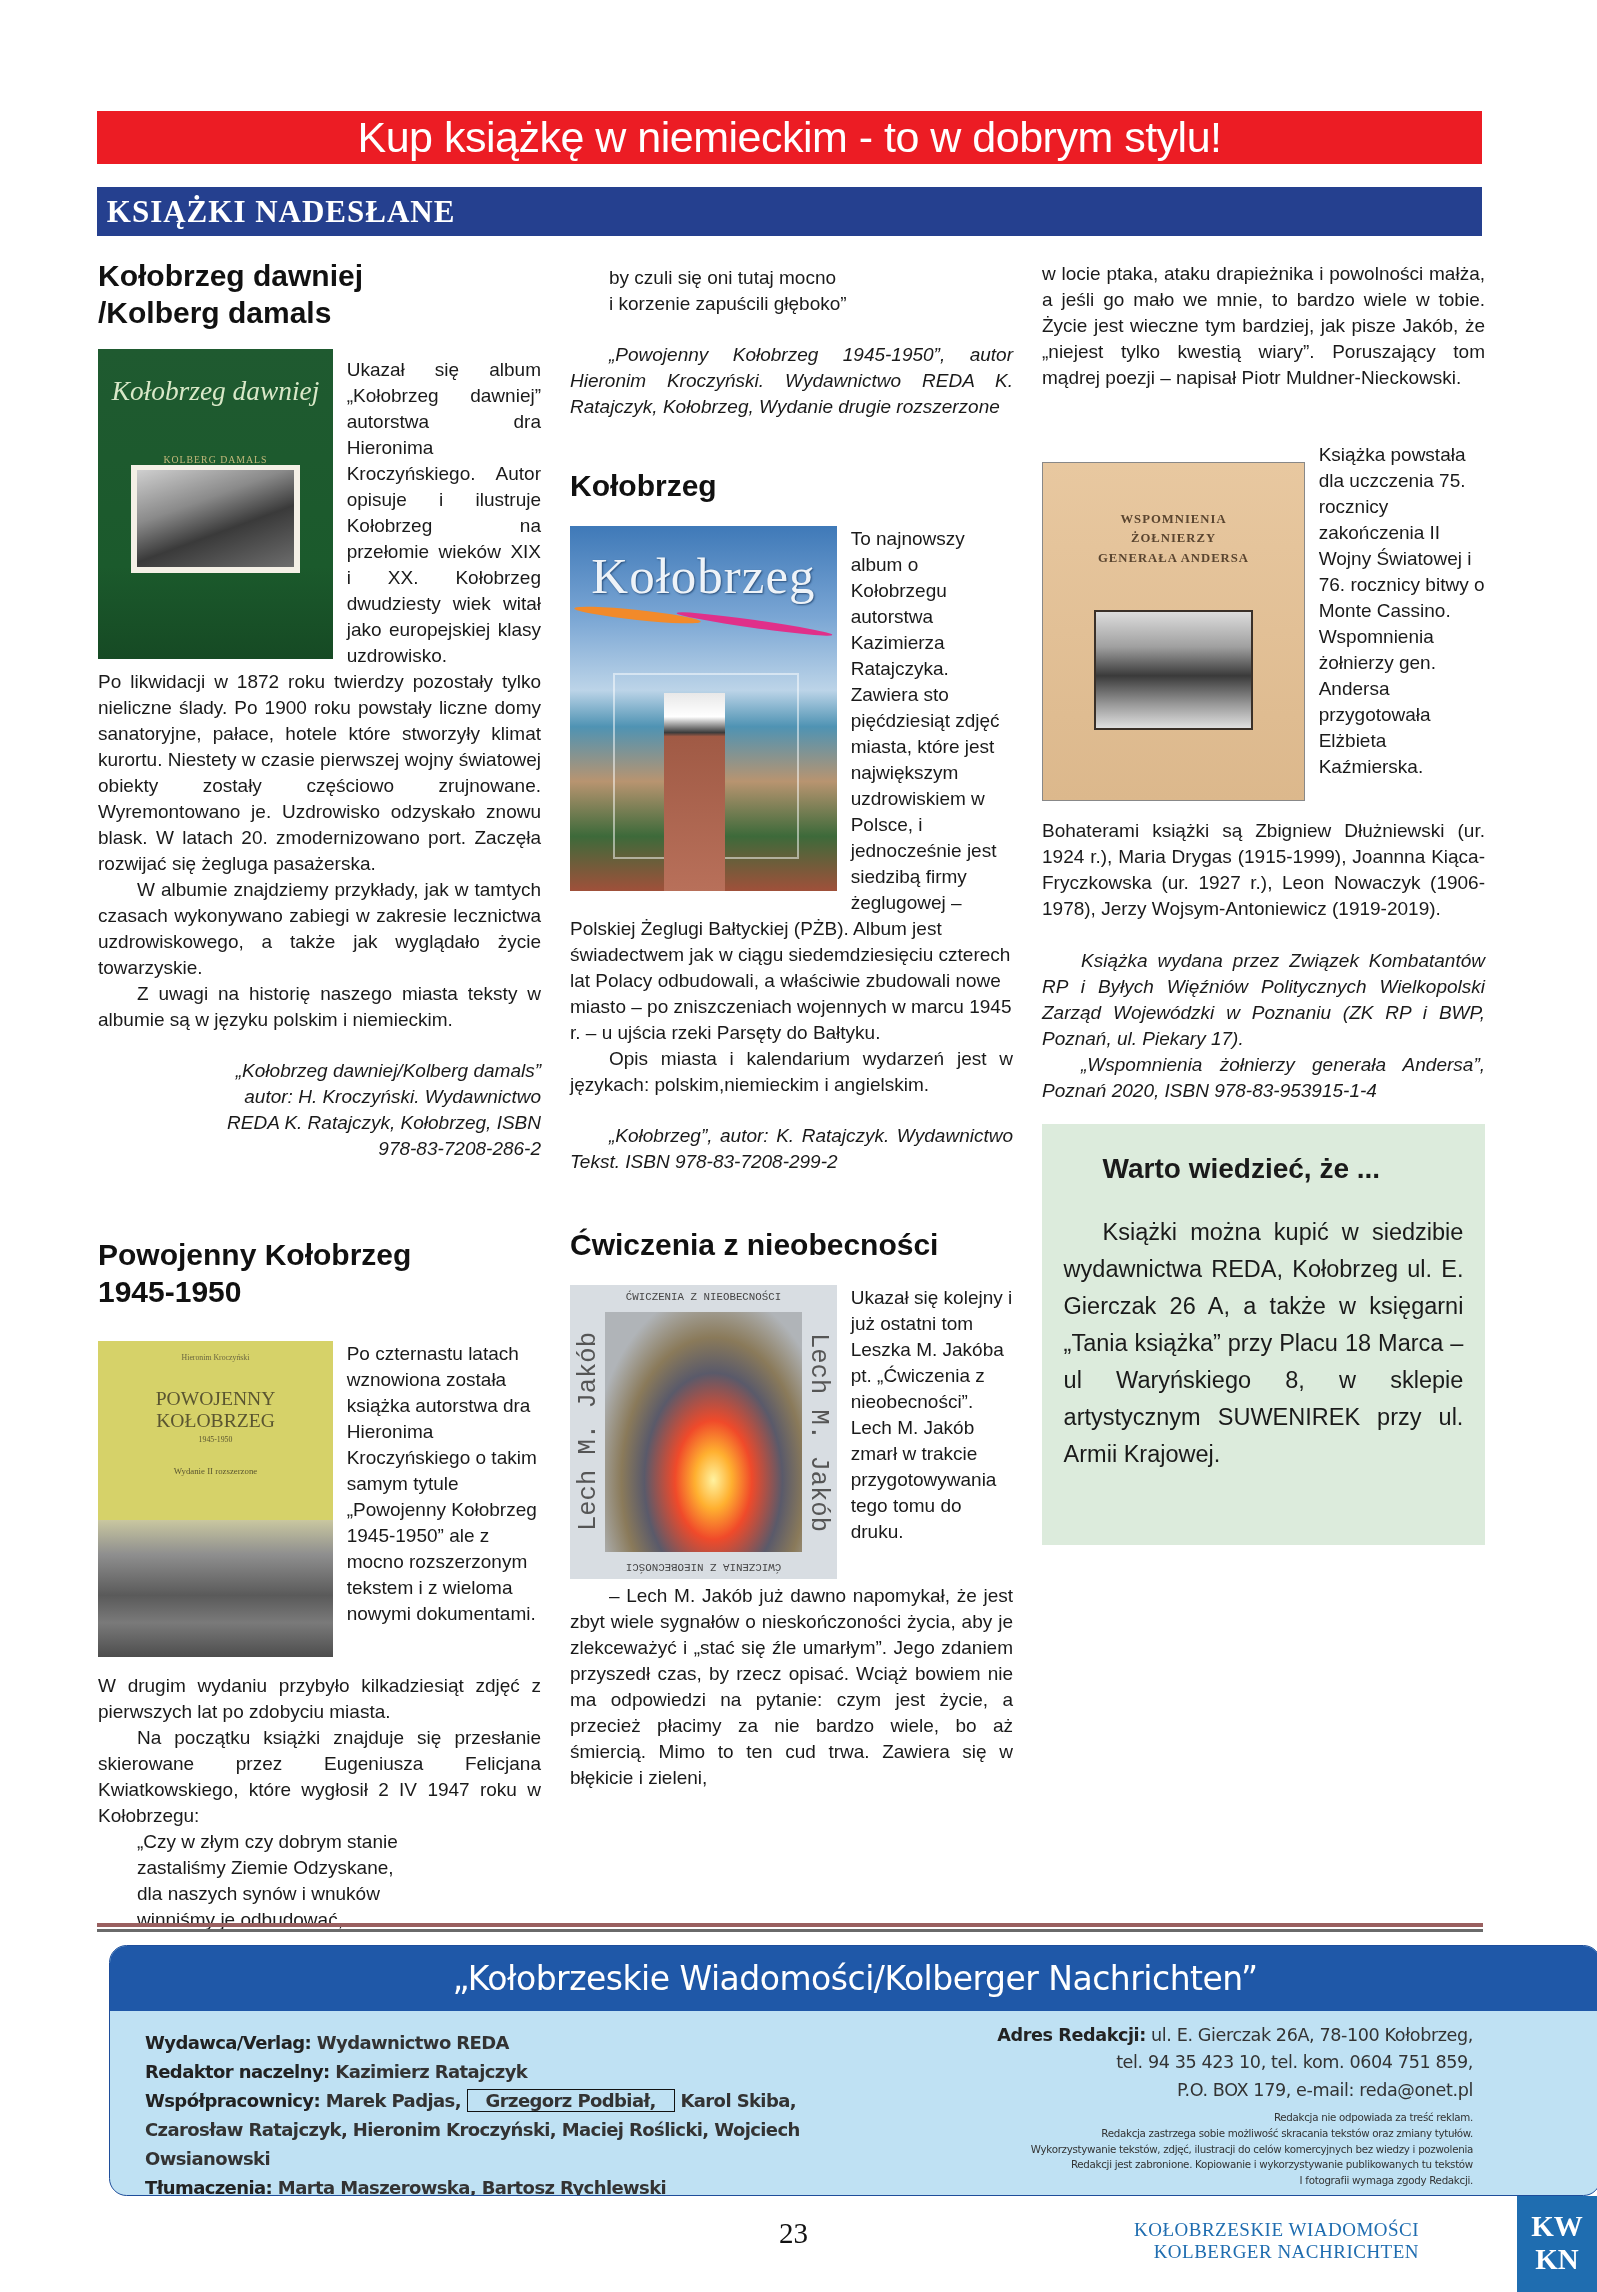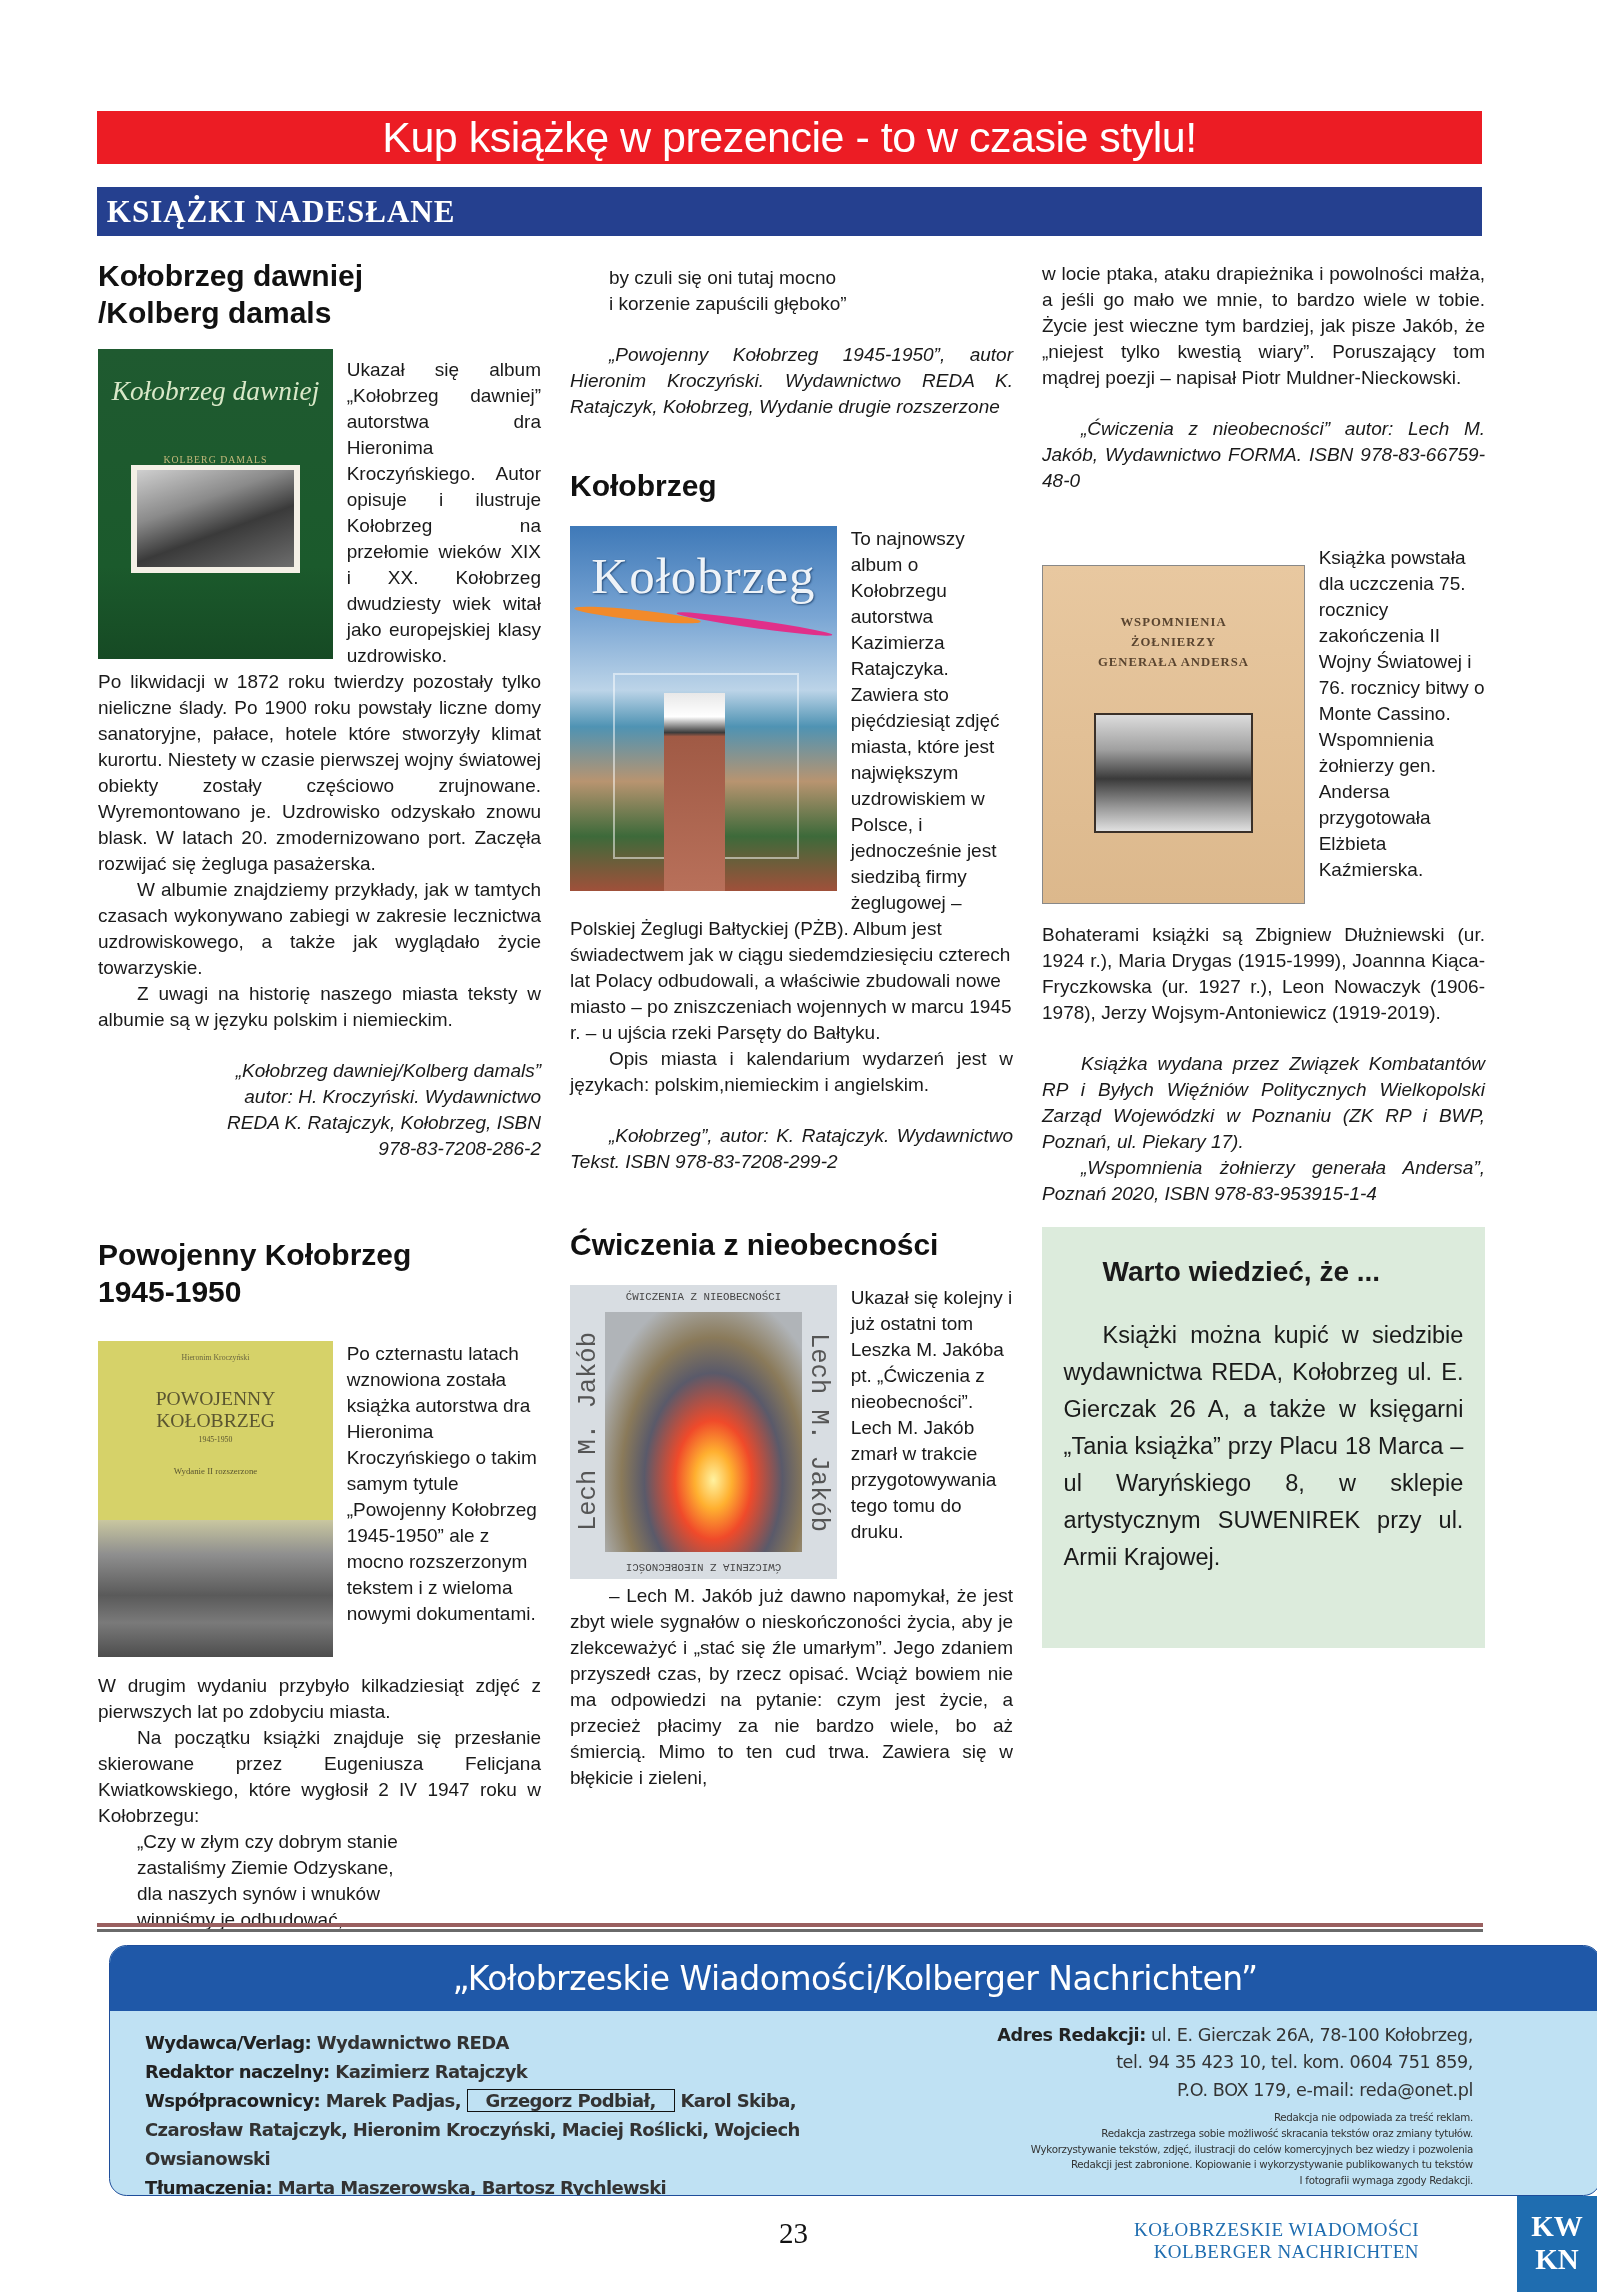--- a/index.html
+++ b/index.html
@@ -101,21 +101,21 @@
   .impressum .small { font-size: 10.3px; line-height: 15.7px; margin-top: 5.9px; letter-spacing: -0.3px; }
   .boxed { border: 1.5px solid #111; padding: 0 18px; }
 
   .page-num { position: absolute; left: 779px; top: 2217px; font-family: "Liberation Serif", serif; font-size: 29px; color: #111; }
   .brand { position: absolute; left: 1134px; top: 2219px; text-align: right; font-family: "Liberation Serif", serif; color: #1f6db0; font-size: 19px; line-height: 21.6px; letter-spacing: 0.5px; }
   .logo { position: absolute; left: 1517px; top: 2196px; width: 80px; height: 97px; background: #1f6db0; color: #fff; font-family: "Liberation Serif", serif; font-weight: bold; font-size: 29px; line-height: 33px; text-align: center; padding-top: 13.7px; }
 </style>
 </head>
 <body>
 
-<div class="banner-red">Kup książkę w prezencie - to w czasie stylu!</div>
+<div class="banner-red">Kup książkę w niemieckim - to w dobrym stylu!</div>
 <div class="banner-blue">KSIĄŻKI NADESŁANE</div>
 
 <div class="col col1">
   <article>
     <h2 class="title" style="width:294px;">Kołobrzeg dawniej /Kolberg damals</h2>
     <div class="fig cover-green" style="margin-top:17.6px;">
       <div class="t1">Kołobrzeg dawniej</div>
       <div class="t2">KOLBERG DAMALS</div>
       <div class="photo">
           <div></div>
@@ -179,21 +179,20 @@
       <div class="r">Lech M. Jakób</div>
       <div class="img"></div>
     </div>
     <p class="body" style="margin-top:21.6px; text-align:left;">Ukazał się kolejny i już ostatni tom Leszka M. Jakóba pt. „Ćwiczenia z nieobecności”. Lech M. Jakób zmarł w trakcie przygotowywania tego tomu do druku.</p>
     <p class="body indent" style="clear:both;" id="cw-long">– Lech M. Jakób już dawno napomykał, że jest zbyt wiele sygnałów o nieskończoności życia, aby je zlekceważyć i „stać się źle umarłym”. Jego zdaniem przyszedł czas, by rzecz opisać. Wciąż bowiem nie ma odpowiedzi na pytanie: czym jest życie, a przecież płacimy za nie bardzo wiele, bo aż śmiercią. Mimo to ten cud trwa. Zawiera się w błękicie i zieleni,</p>
   </article>
 </div>
 
 <div class="col col3">
   <p class="body" style="margin-top:3.9px;" id="cw-cont">w locie ptaka, ataku drapieżnika i powolności małża, a jeśli go mało we mnie, to bardzo wiele w tobie. Życie jest wieczne tym bardziej, jak pisze Jakób, że „niejest tylko kwestią wiary”. Poruszający tom mądrej poezji – napisał Piotr Muldner-Nieckowski.</p>
-  <p class="body italic indent" style="margin-top:25.5px;">„Ćwiczenia z nieobecności” autor: Lech M. Jakób, Wydawnictwo FORMA. ISBN 978-83-66759-48-0</p>
 
   <article style="margin-top:51px;">
     <div class="fig cover-ws" style="margin-top:20px;">
       <div class="t">
         <div>WSPOMNIENIA</div>
         <div>ŻOŁNIERZY</div>
         <div>GENERAŁA ANDERSA</div>
       </div>
       <div class="photo"></div>
     </div>

